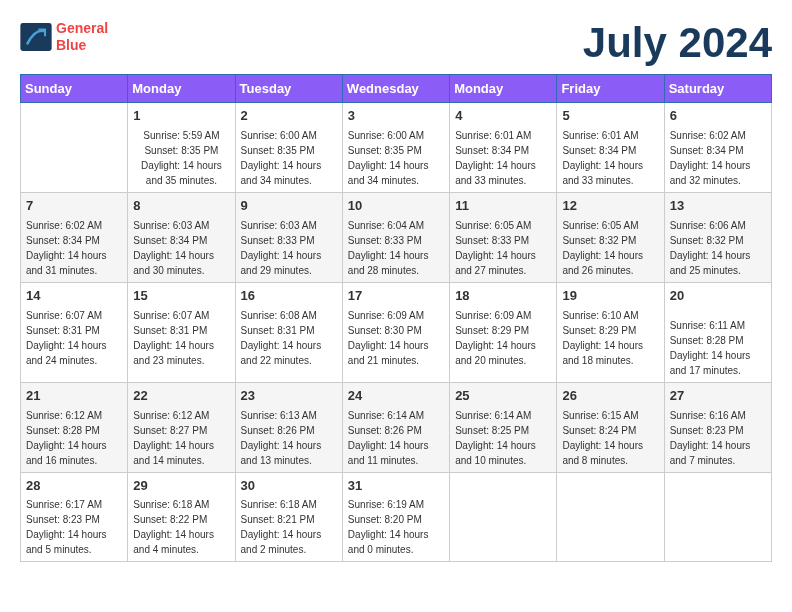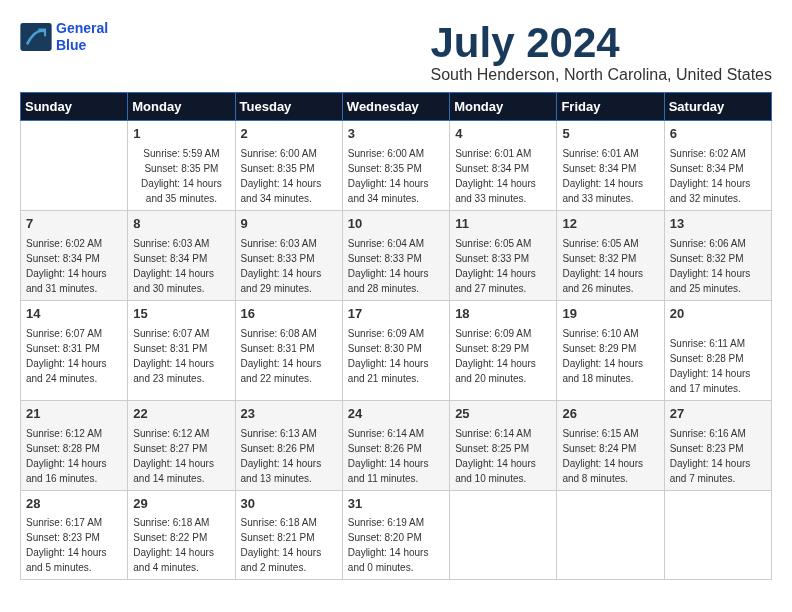--- a/index.html
+++ b/index.html
@@ -17,21 +17,21 @@
       margin-bottom: 8px;
     }
     .logo {
       display: flex;
       align-items: center;
       gap: 4px;
     }
     .logo-text {
       font-size: 14px;
       font-weight: bold;
-      color: #1d4ed8;
+      color: #ef4444;
       line-height: 1.2;
     }
     .logo-icon {
       width: 32px;
       height: 28px;
     }
     .title-section {
       text-align: left;
     }
     .calendar-title {
@@ -44,21 +44,21 @@
       font-size: 16px;
       color: #333;
       font-weight: normal;
     }
     .calendar-table {
       width: 100%;
       border-collapse: collapse;
       font-size: 10.5px;
     }
     .calendar-table thead tr th {
-      background-color: #0f172a;
+      background-color: #8b5cf6;
       color: #fff;
       padding: 6px 4px;
       text-align: left;
       font-size: 13px;
       font-weight: bold;
       border: 1px solid #2e6db4;
     }
     .calendar-table tbody tr td {
       vertical-align: top;
       padding: 4px 5px;
@@ -99,21 +99,20 @@
       <path d="M8 26 Q18 6 30 10" stroke="#4a9fd4" stroke-width="3" fill="none"></path>
       <path d="M22 8 L30 8 L30 16" stroke="#4a9fd4" stroke-width="2.5" fill="none"></path>
     </svg>
     <div class="logo-text">
       <div>General</div>
       <div>Blue</div>
     </div>
   </div>
   <div class="title-section">
     <div class="calendar-title">July 2024</div>
-    <div class="calendar-subtitle">South Henderson, North Carolina, United States</div>
   </div>
 </div>
 
 <table class="calendar-table">
   <thead>
     <tr>
     <th>Sunday</th>
         <th>Monday</th>
         <th>Tuesday</th>
         <th>Wednesday</th>

